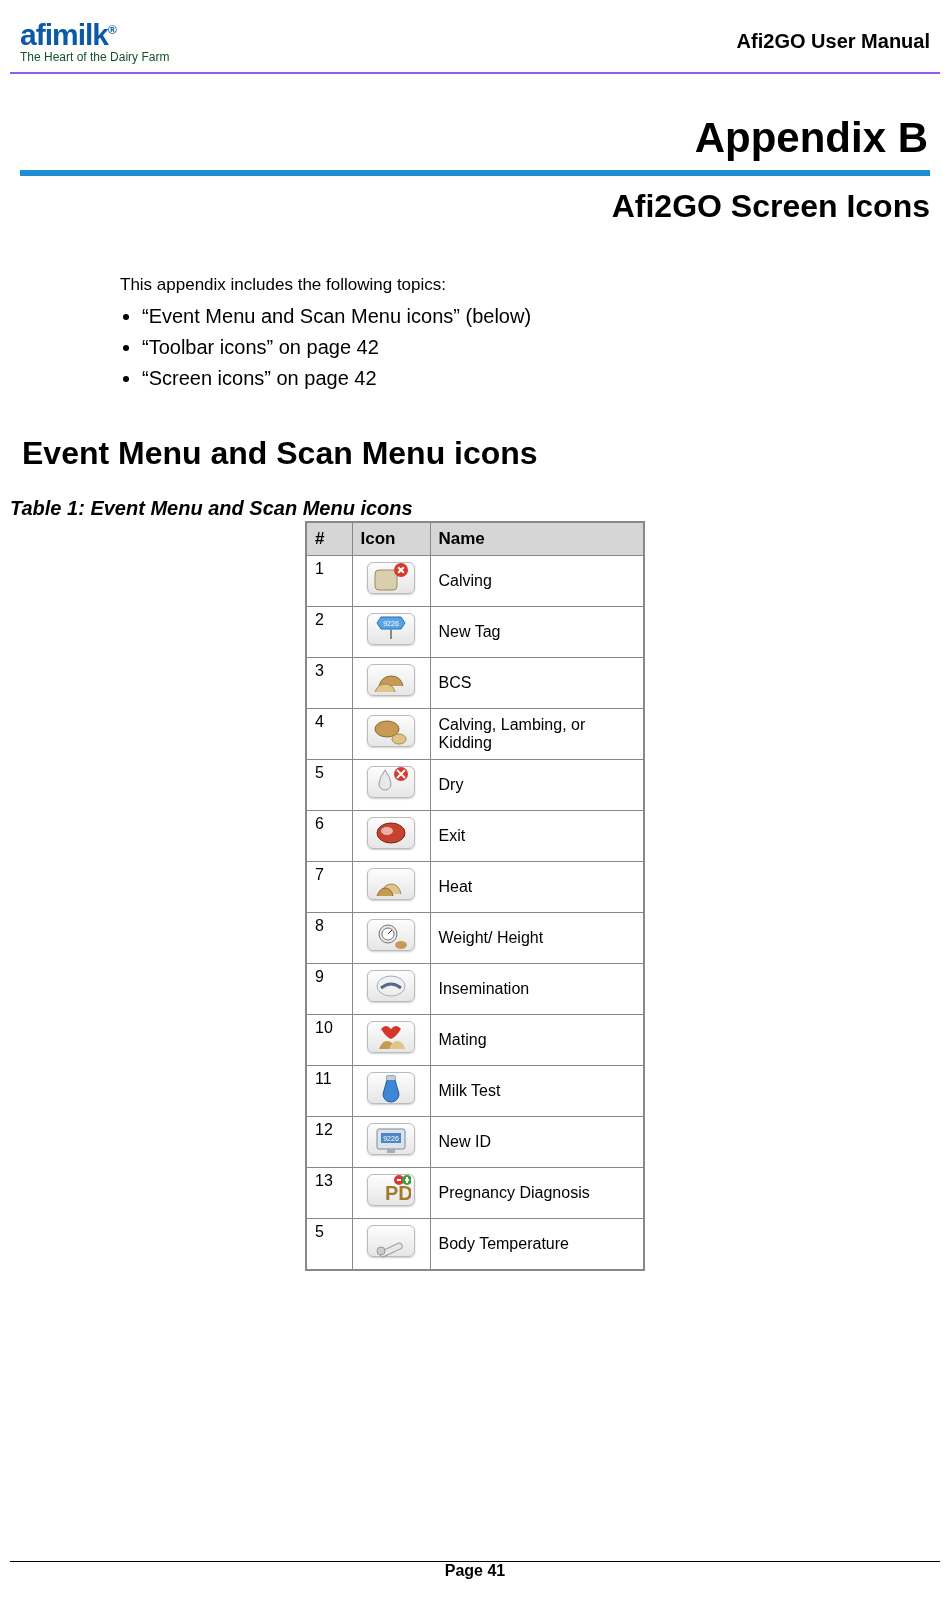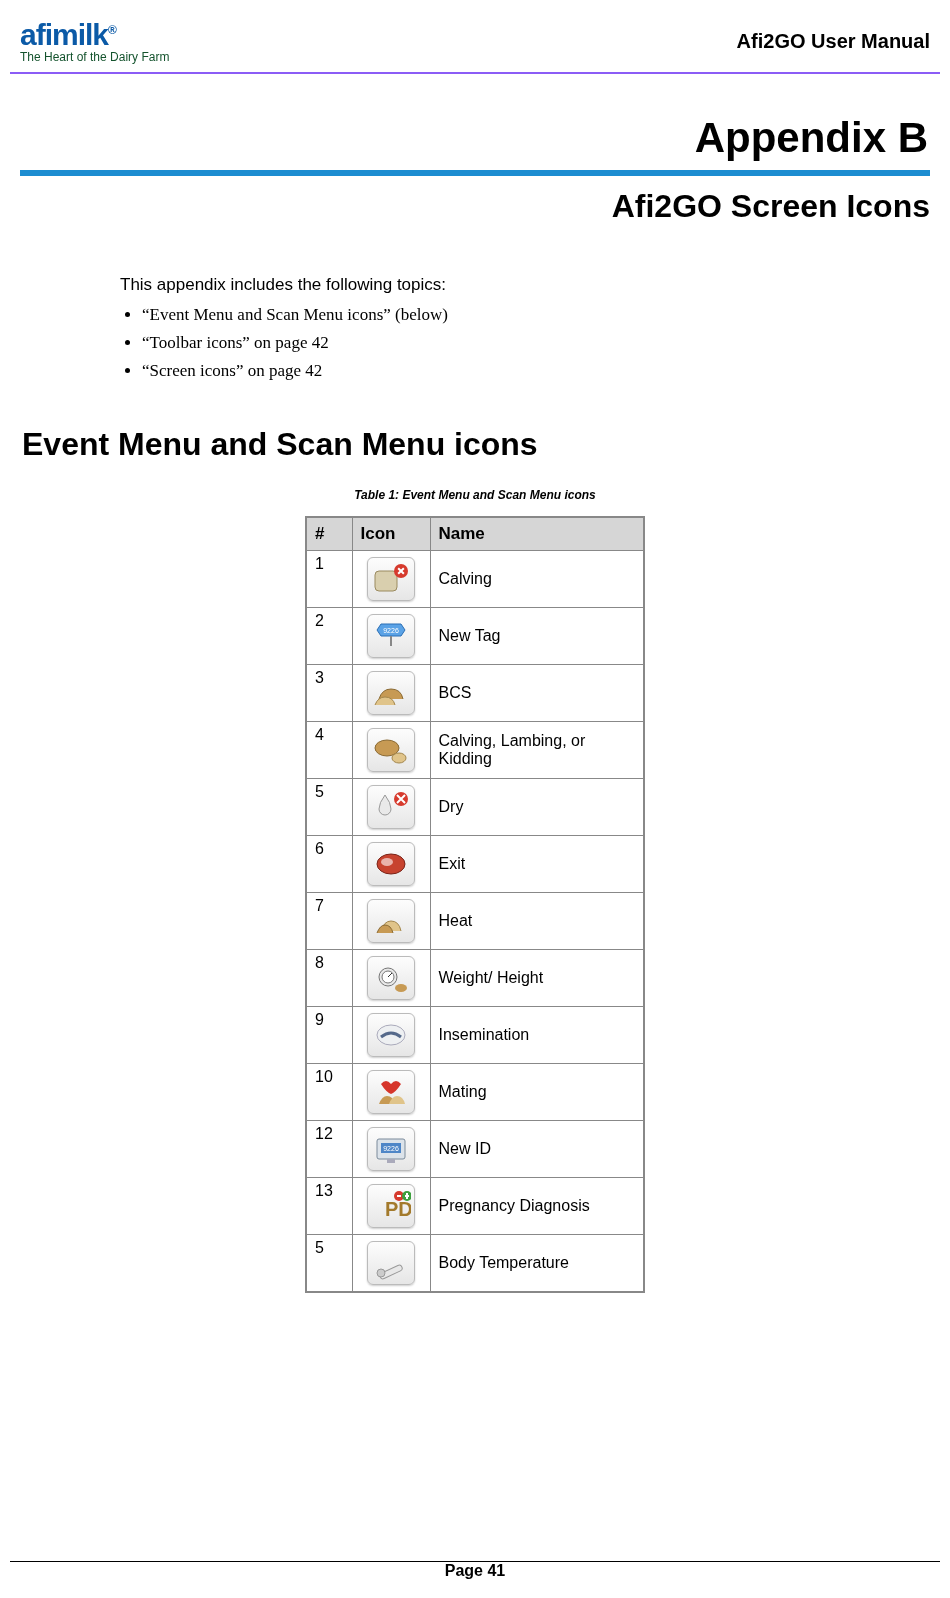--- a/index.html
+++ b/index.html
@@ -42,29 +42,29 @@
   .subtitle {
     text-align: right;
     font-size: 32px;
     font-weight: bold;
     margin-right: 10px;
     margin-bottom: 50px;
   }
   .intro-block { margin-left: 110px; font-family: Verdana, Arial, sans-serif; font-size: 17px; }
   .intro-text { margin-bottom: 10px; }
   .bullet-list { list-style: disc; margin-left: 22px; }
-  .bullet-list li { margin-bottom: 8px; font-size: 17px; font-family: Liberation Serif, serif; }
+  .bullet-list li { margin-bottom: 8px; font-size: 20px; }
   .section-heading {
     font-size: 32px; font-weight: bold;
     margin: 45px 0 25px 12px;
   }
   .table-caption {
-    text-align: center; font-family: Verdana, Arial, sans-serif;
+    font-family: Verdana, Arial, sans-serif;
     font-weight: bold; font-style: italic;
-    font-size: 12px; margin-bottom: 14px;
+    font-size: 20px; margin-bottom: 1px;
   }
   table.icon-table {
     margin: 0 auto;
     border-collapse: collapse;
     width: 340px;
     border: 2px solid #888;
   }
   table.icon-table th {
     background: #d6d6d6;
     border: 1px solid #888;
@@ -76,21 +76,21 @@
   table.icon-table td {
     border: 1px solid #888;
     padding: 4px 8px;
     font-size: 16px;
     vertical-align: top;
   }
   table.icon-table td.col-num { width: 46px; }
   table.icon-table td.col-icon { width: 78px; text-align:center; padding:6px 4px;}
   table.icon-table td.col-name { vertical-align: middle; }
   .cell-icon {
-    width: 48px; height: 44px;
+    width: 48px; height: 32px;
     border: 1px solid #bbb;
     border-radius: 6px;
     background: linear-gradient(#fdfdfd,#e6e6e6);
     display: inline-flex; align-items:center; justify-content:center;
     box-shadow: 0 1px 2px rgba(0,0,0,0.2);
   }
   .footer {
     position: absolute;
     bottom: 18px; left: 10px; right: 10px;
     border-top: 1px solid #000;
@@ -239,20 +239,30 @@
           <td class="col-icon"><span class="cell-icon">
               <svg width="40" height="36" viewBox="0 0 40 36">
                 <path d="M20 10 q-5 -6 -10 0 q5 8 10 10 q5 -2 10 -10 q-5 -6 -10 0" fill="#d6352b"></path>
                 <path d="M8 30 q3 -8 8 -8 q6 0 8 8" fill="#c79a54"></path>
                 <path d="M18 30 q3 -8 8 -8 q6 0 8 8" fill="#e0c48a"></path>
               </svg>
             </span></td>
           <td class="col-name">Mating</td>
         </tr>
         <tr>
+          <td class="col-num">11</td>
+          <td class="col-icon"><span class="cell-icon">
+              <svg width="40" height="36" viewBox="0 0 40 36">
+                <path d="M16 6 h8 v4 l4 14 a8 8 0 0 1 -16 0 l4 -14 z" fill="#3f87d6" stroke="#1f5a9e"></path>
+                <rect x="16" y="6" width="8" height="4" fill="#ccc"></rect>
+              </svg>
+            </span></td>
+          <td class="col-name">Milk Test</td>
+        </tr>
+        <tr>
           <td class="col-num">12</td>
           <td class="col-icon"><span class="cell-icon">
               <svg width="40" height="36" viewBox="0 0 40 36">
                 <rect x="6" y="8" width="28" height="20" rx="2" fill="#dce3ea" stroke="#7a8a9a"></rect>
                 <rect x="10" y="12" width="20" height="10" fill="#4e86c7"></rect>
                 <text x="20" y="20" font-size="7" text-anchor="middle" fill="#fff">9226</text>
                 <rect x="16" y="28" width="8" height="4" fill="#aab"></rect>
               </svg>
             </span></td>
           <td class="col-name">New ID</td>

